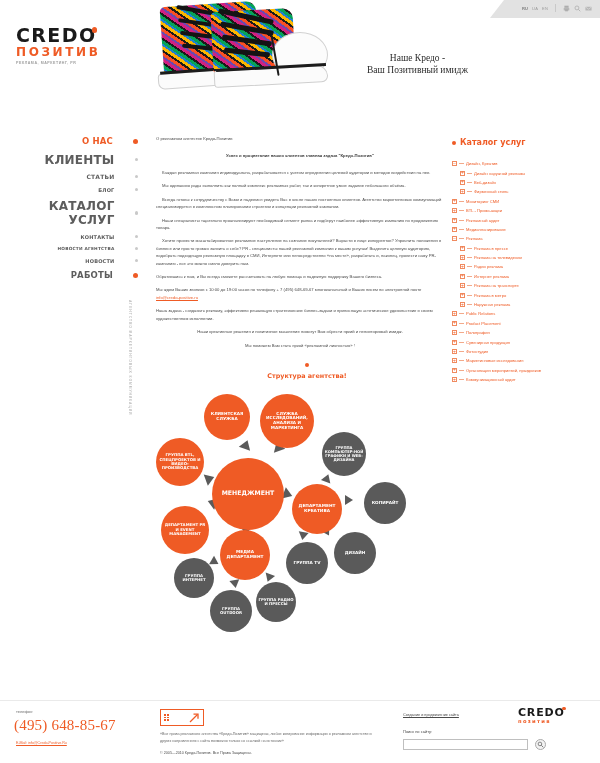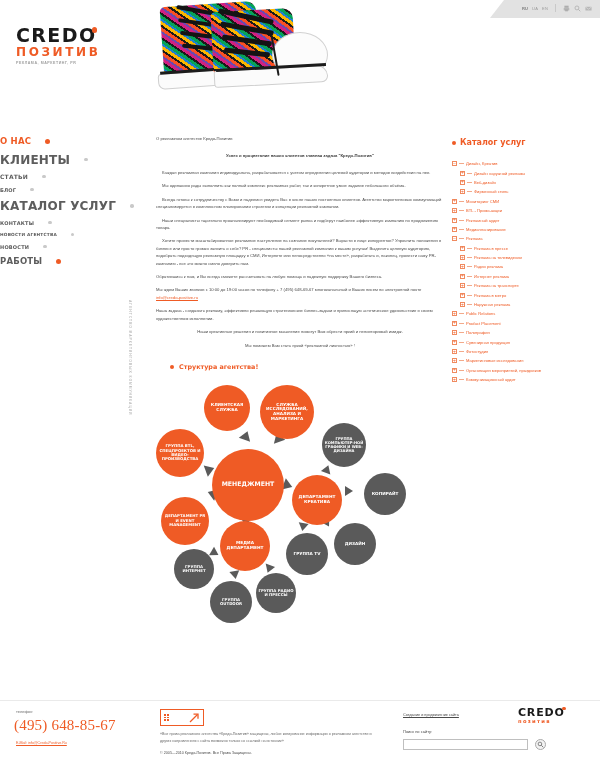--- a/index.html
+++ b/index.html
@@ -83,22 +83,22 @@
     font-family:"Liberation Serif", serif;
     font-size:9.5px; line-height:12px; color:#2b2b2b;
   }
 
   
   .leftnav {
     position:absolute; left:0; top:136px; width:148px;
     text-align:right;
   }
   .nav-item {
-    display:flex; align-items:center; 
-    gap:14px; margin-bottom:6.5px; cursor:pointer;
+    display:flex; align-items:center; justify-content:flex-end;
+    gap:20px; margin-bottom:6.5px; cursor:pointer;
     padding-right:10px;
   }
   .nav-label {
     font-family:"DejaVu Sans", sans-serif;
     font-weight:bold; color:#5d5d5d; letter-spacing:.2px;
     text-transform:uppercase;
   }
   .nav-item .bullet {
     width:3.5px; height:3.5px; border-radius:50%; background:#c9c9c9; flex:none;
   }
@@ -132,20 +132,21 @@
     font-size:4.2px; line-height:7.4px; color:#4c4c4c;
     margin:0 0 6px 0; text-align:left;
   }
   .p.ind { text-indent:6px; }
   .p.center { text-align:center; }
   .mail-link { color:#ef5b25; text-decoration:underline; }
 
   .struct-head {
     display:flex; align-items:center; gap:5px;
     margin:14px 0 6px 14px;
+    flex-direction:column;
   }
   .struct-head .bullet { width:4px; height:4px; border-radius:50%; background:#ef5b25; }
   .struct-head span.t {
     font-family:"DejaVu Sans", sans-serif; font-weight:bold;
     font-size:6.4px; color:#ef5b25;
   }
 
   
   .org { position:relative; width:288px; height:250px; margin-top:4px; }
   .node {
@@ -308,20 +309,22 @@
       <div class="stripe" style="left:4px; top:56px; width:110px; height:2.5px; transform:rotate(-3deg);"></div>
       <div class="stripe" style="left:62px; top:24px; width:2px; height:42px; border-radius:2px; transform:rotate(-10deg);"></div>
       <div class="lace" style="left:6px;  top:4px;  width:56px; height:4.5px; transform:rotate(12deg);"></div>
       <div class="lace" style="left:8px;  top:16px; width:54px; height:4.5px; transform:rotate(10deg);"></div>
       <div class="lace" style="left:10px; top:28px; width:50px; height:4.5px; transform:rotate(8deg);"></div>
       <div class="lace" style="left:12px; top:40px; width:46px; height:4.5px; transform:rotate(6deg);"></div>
     </div>
   </div>
 
   <div class="slogan">
+    <div>Наше Кредо -</div>
+    <div>Ваш Позитивный имидж</div>
   </div>
 </div>
 
 <nav class="leftnav">
   <div class="nav-item sz-xl active big">
     <span class="nav-label">О НАС</span>
     <span class="bullet"></span>
   </div>
   <div class="nav-item sz-l">
     <span class="nav-label">КЛИЕНТЫ</span>

